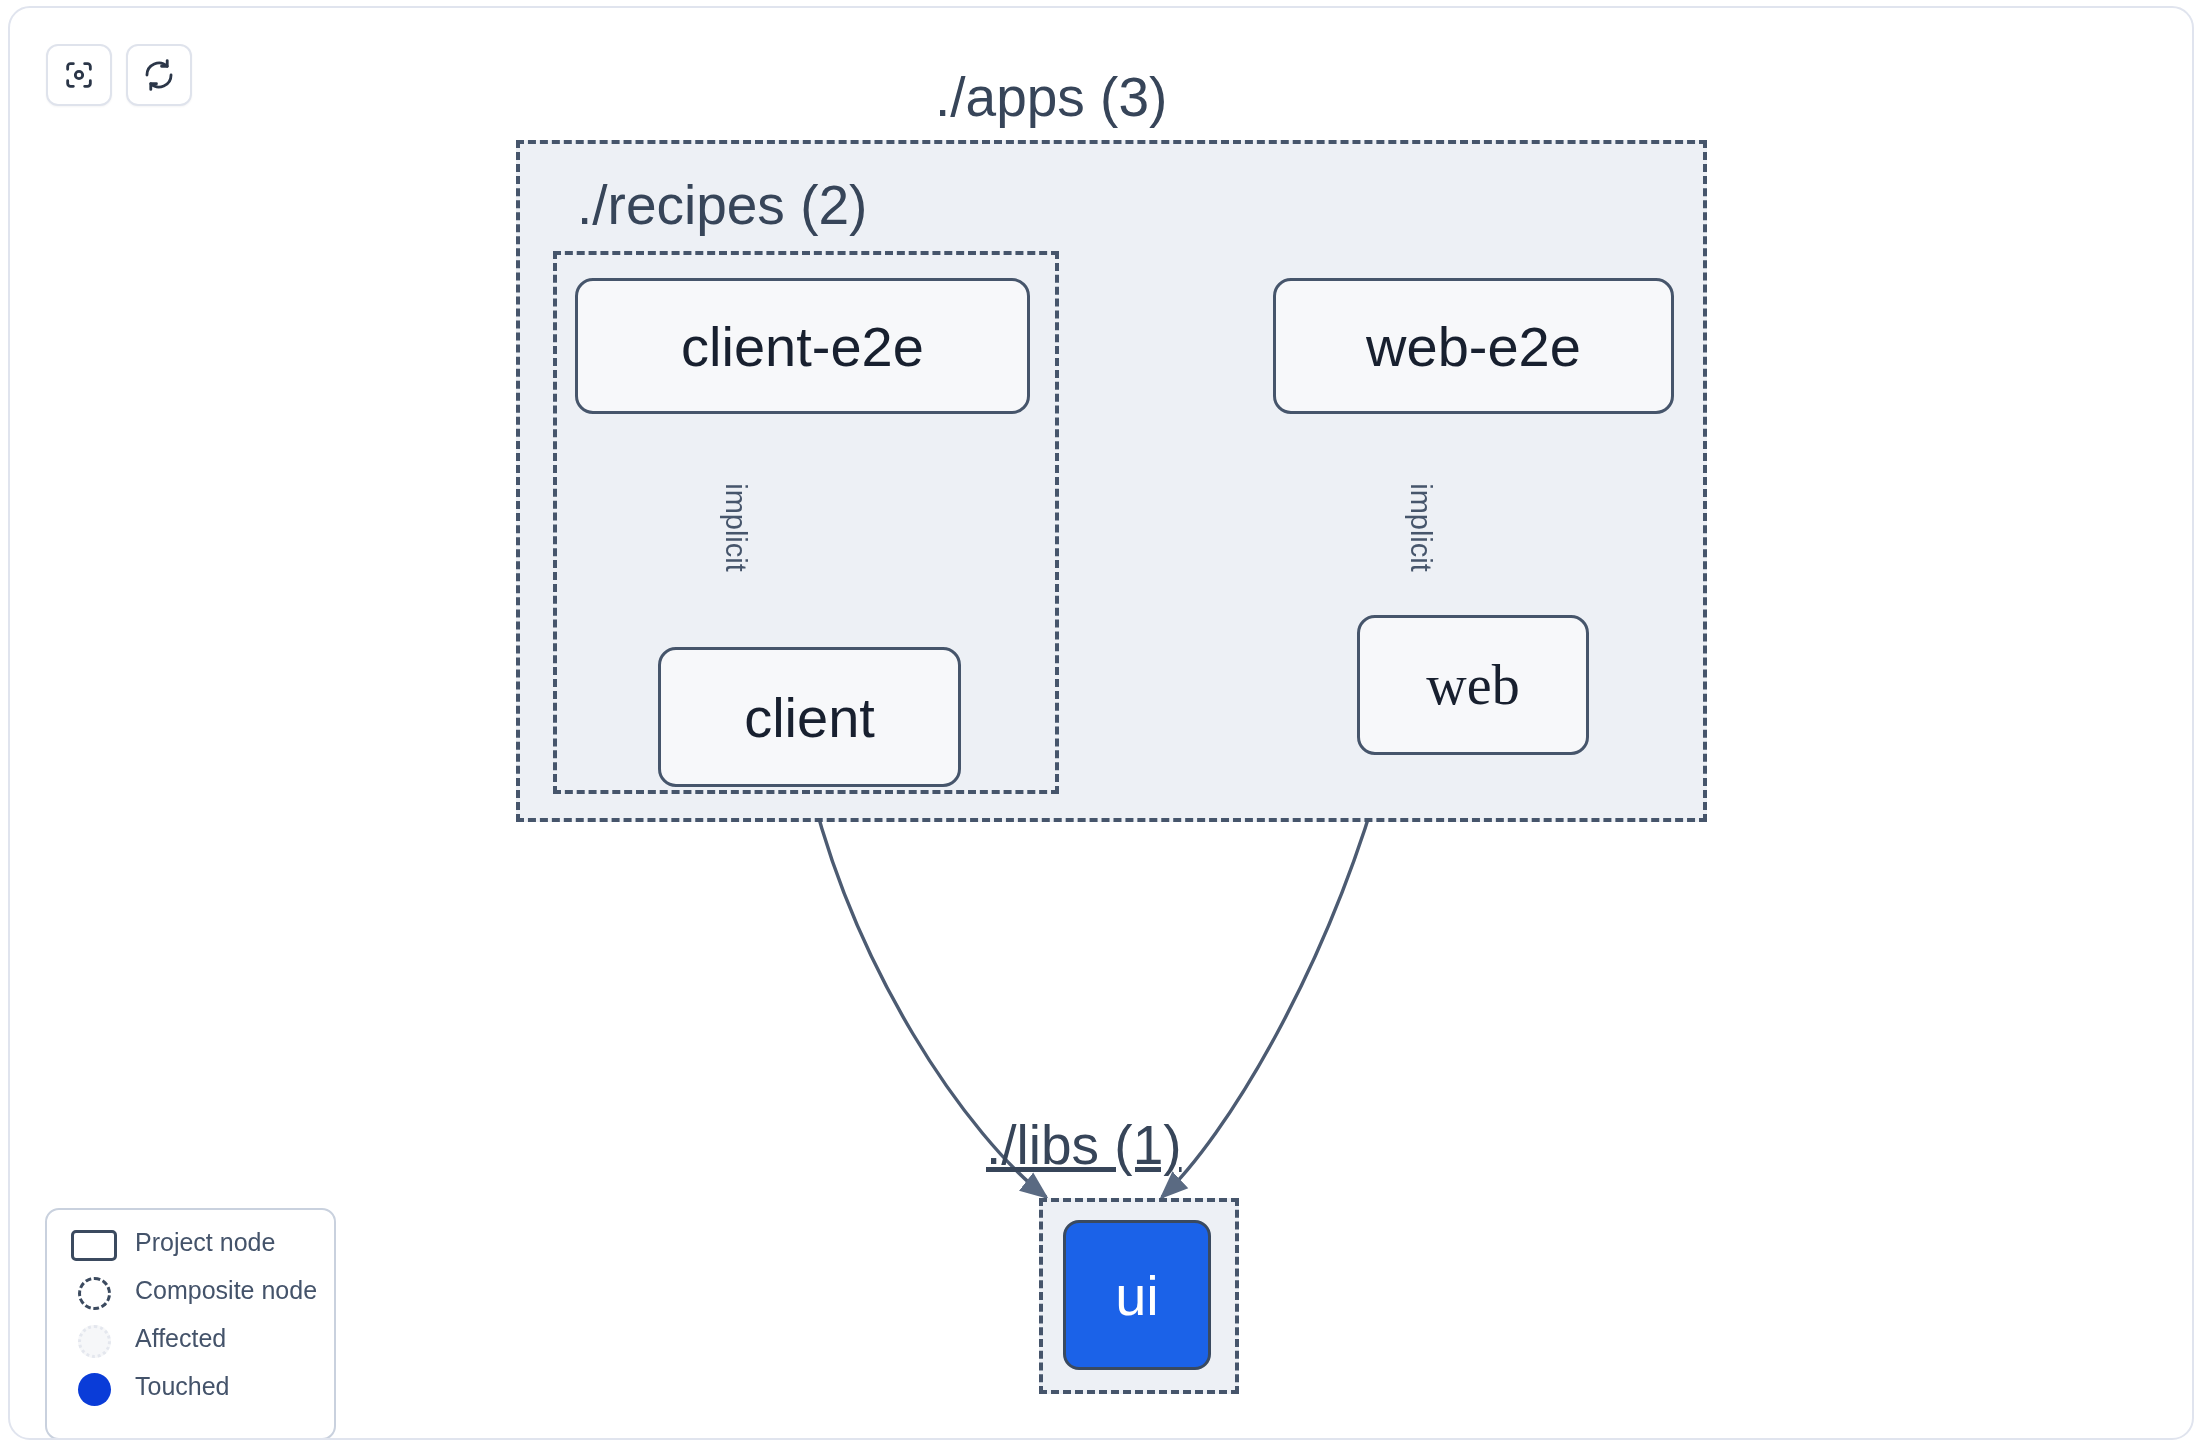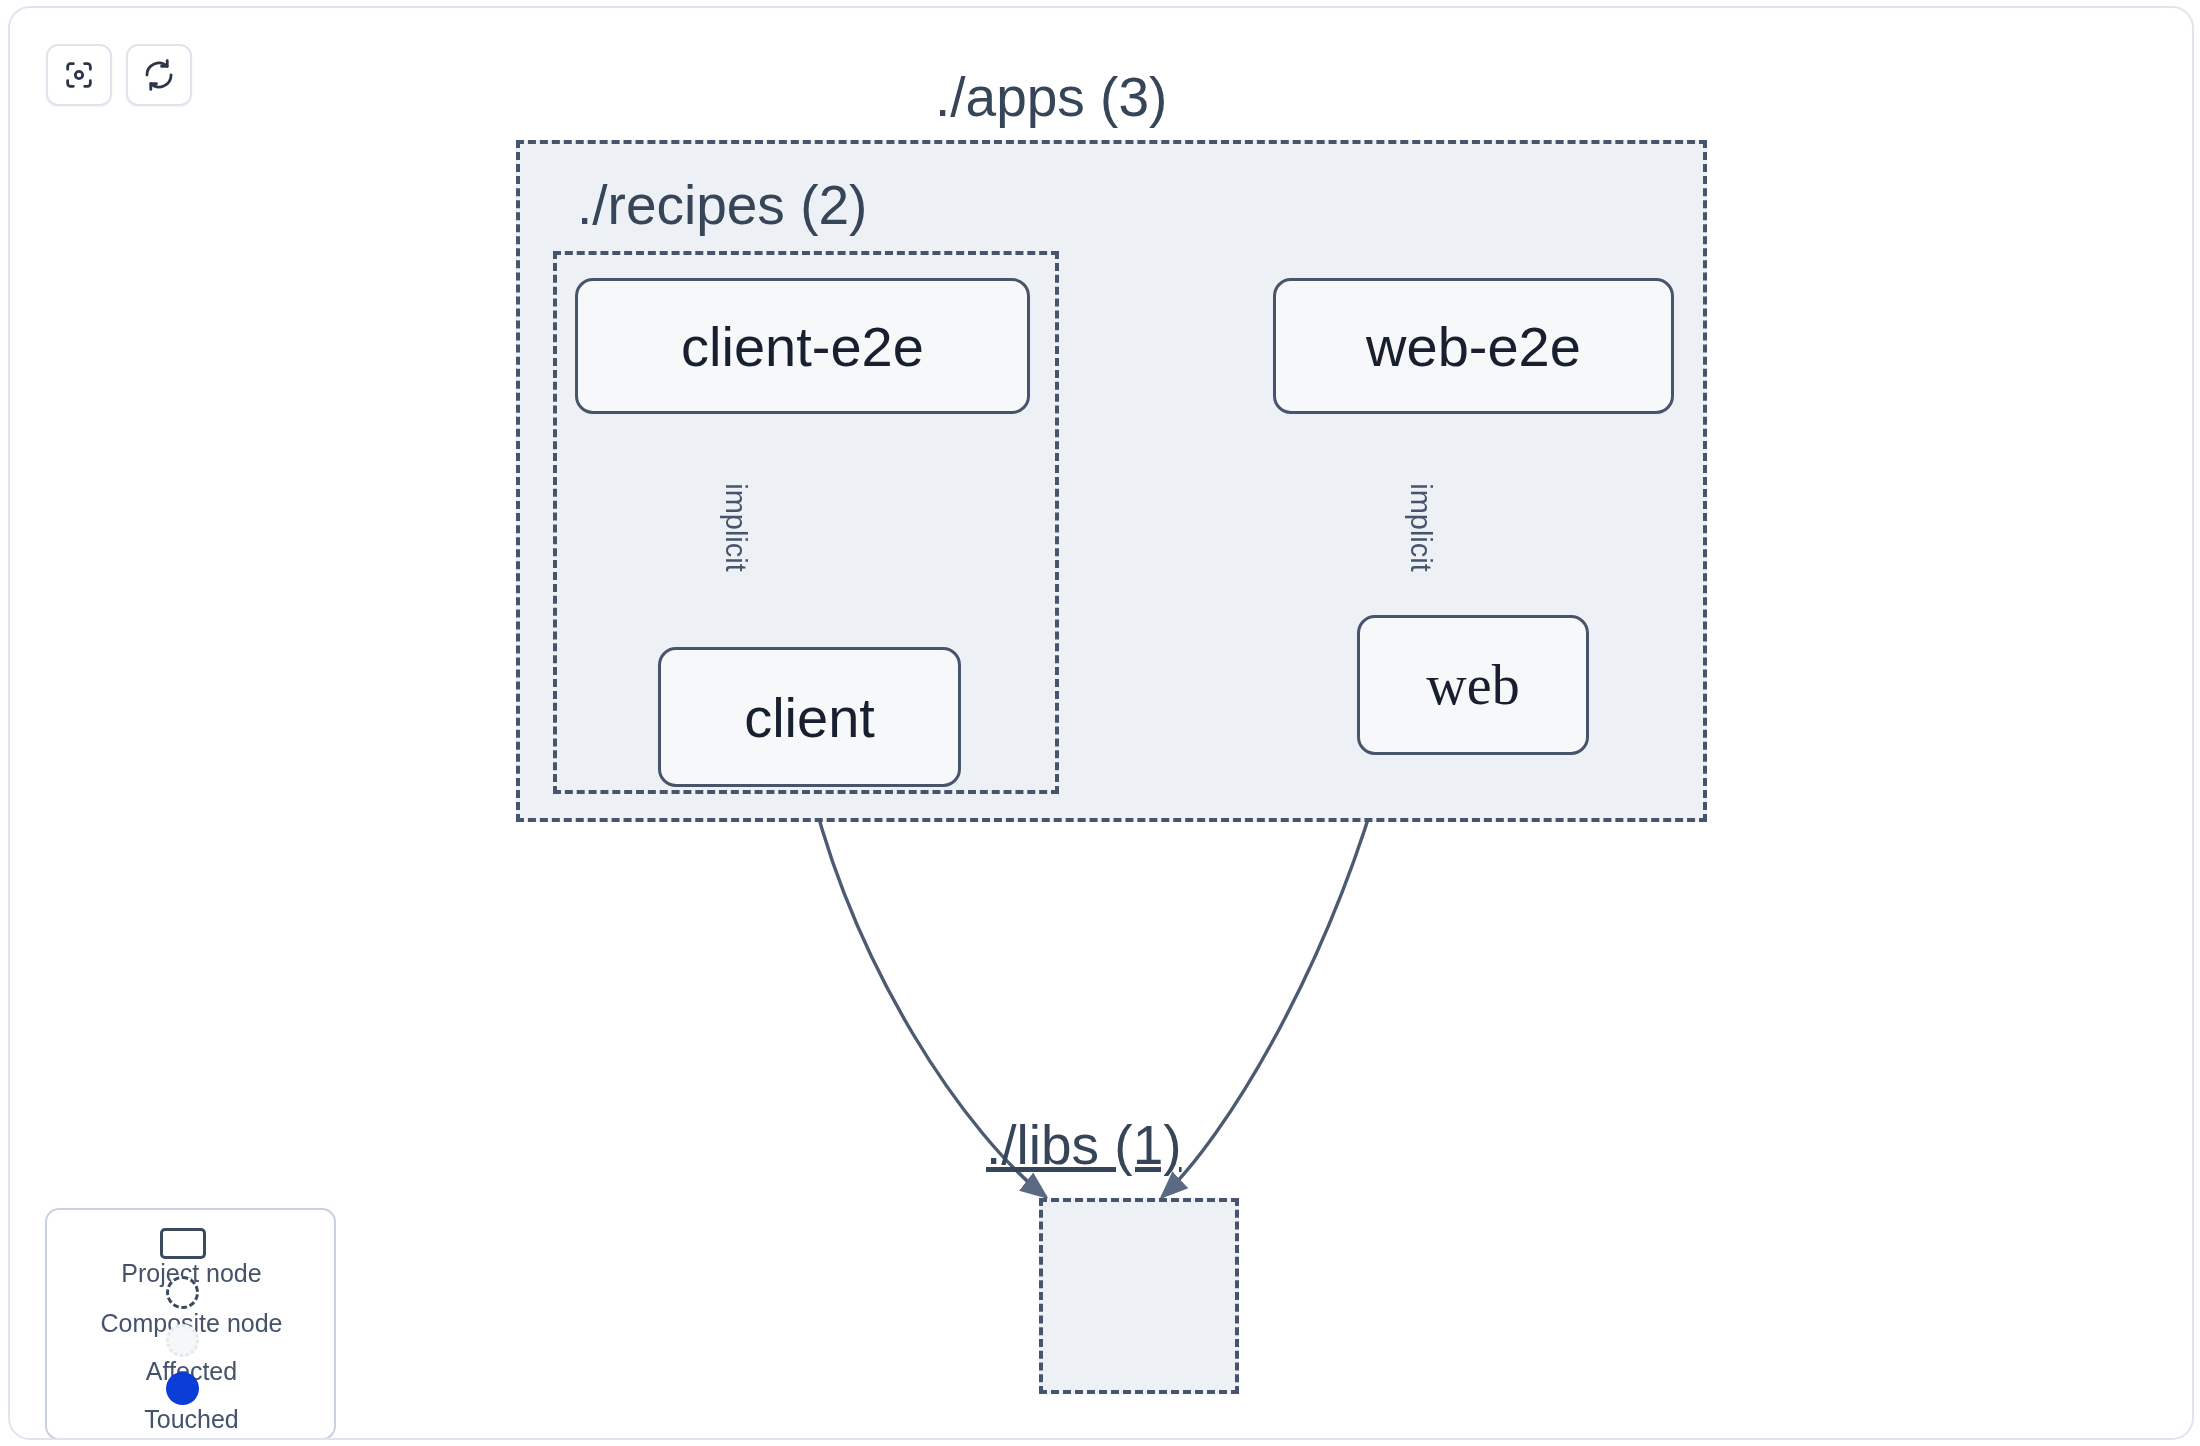--- a/index.html
+++ b/index.html
@@ -111,23 +111,22 @@
     position: absolute;
     left: 35px; top: 1200px;
     width: 291px;
     background: #ffffff;
     border: 2px solid #c9d1de;
     border-radius: 14px;
     padding: 18px 22px 18px 24px;
     z-index: 50;
   }
   .legend-row {
-    display: flex; align-items: center;
+    display: flex; 
     height: 48px;
-    flex-direction: column;
   }
   .legend-swatch {
     width: 46px; min-width: 46px; height: 34px;
     margin-right: 18px;
     display: flex; align-items: center; justify-content: center;
   }
   .sw-project {
     width: 46px; height: 31px;
     border: 3px solid #3b4a5f;
     border-radius: 5px;
@@ -206,20 +205,21 @@
   <div class="composite-box" id="libs-box"></div>
 
   <div class="composite-label" id="apps-label">./apps (3)</div>
   <div class="composite-label" id="recipes-label">./recipes (2)</div>
   <div class="composite-label" id="libs-label">./libs (1)</div>
 
   <div class="project-node" id="node-client-e2e">client-e2e</div>
   <div class="project-node" id="node-web-e2e">web-e2e</div>
   <div class="project-node" id="node-client">client</div>
   <div class="project-node" id="node-web">web</div>
+  <div class="project-node" id="node-ui">ui</div>
 
   <div class="edge-label" id="edge-label-1">implicit</div>
   <div class="edge-label" id="edge-label-2">implicit</div>
 
   <div id="legend">
     <div class="legend-row">
       <span class="legend-swatch">
         <span class="sw-project"></span>
       </span>
       <span class="legend-text">Project node</span>

